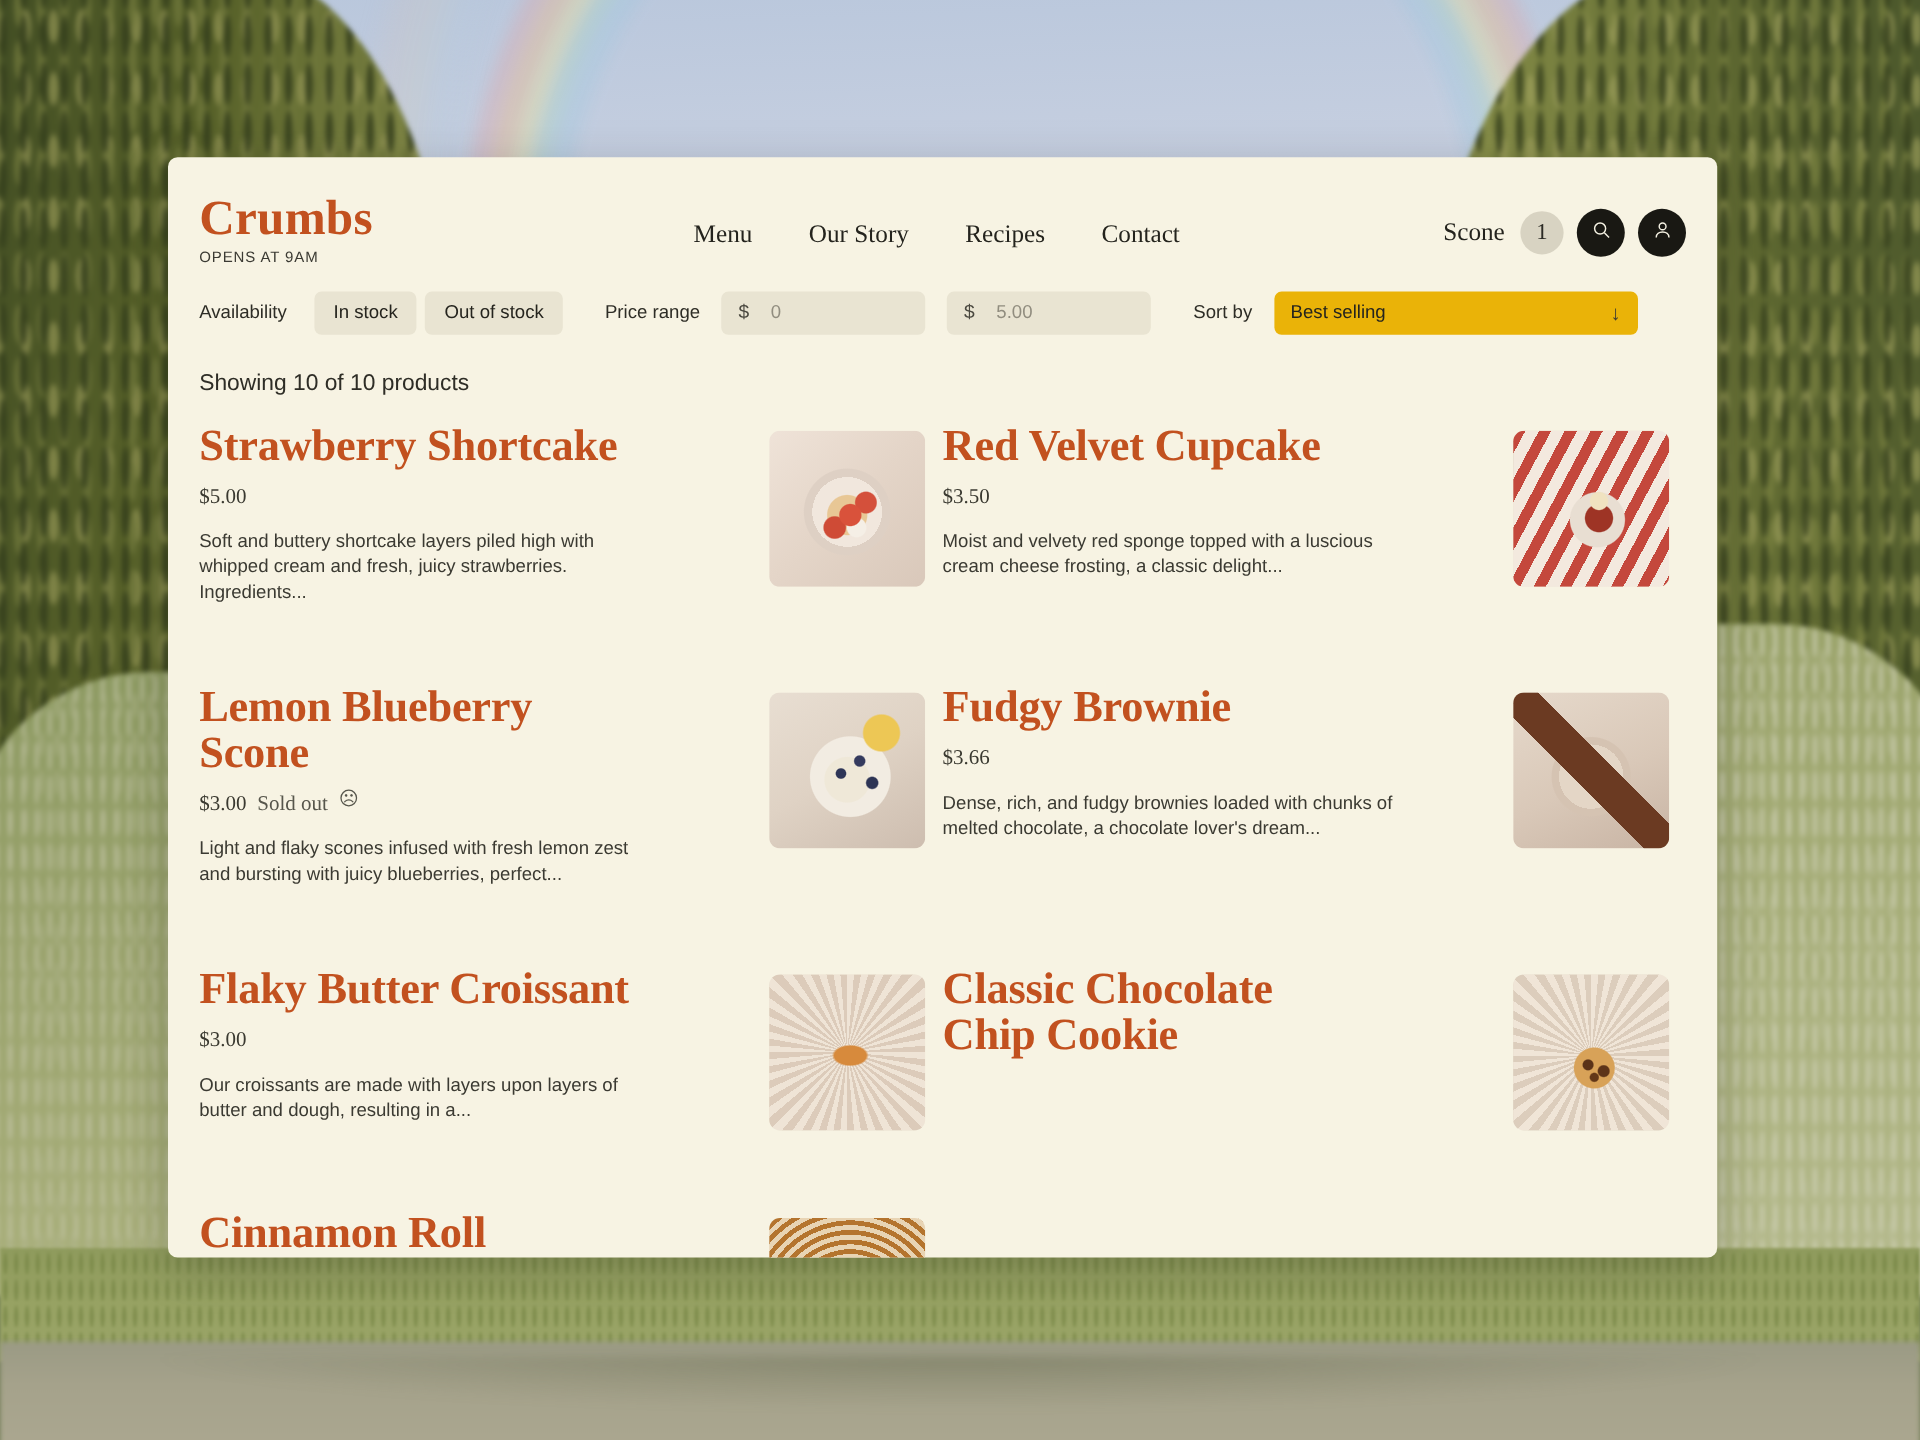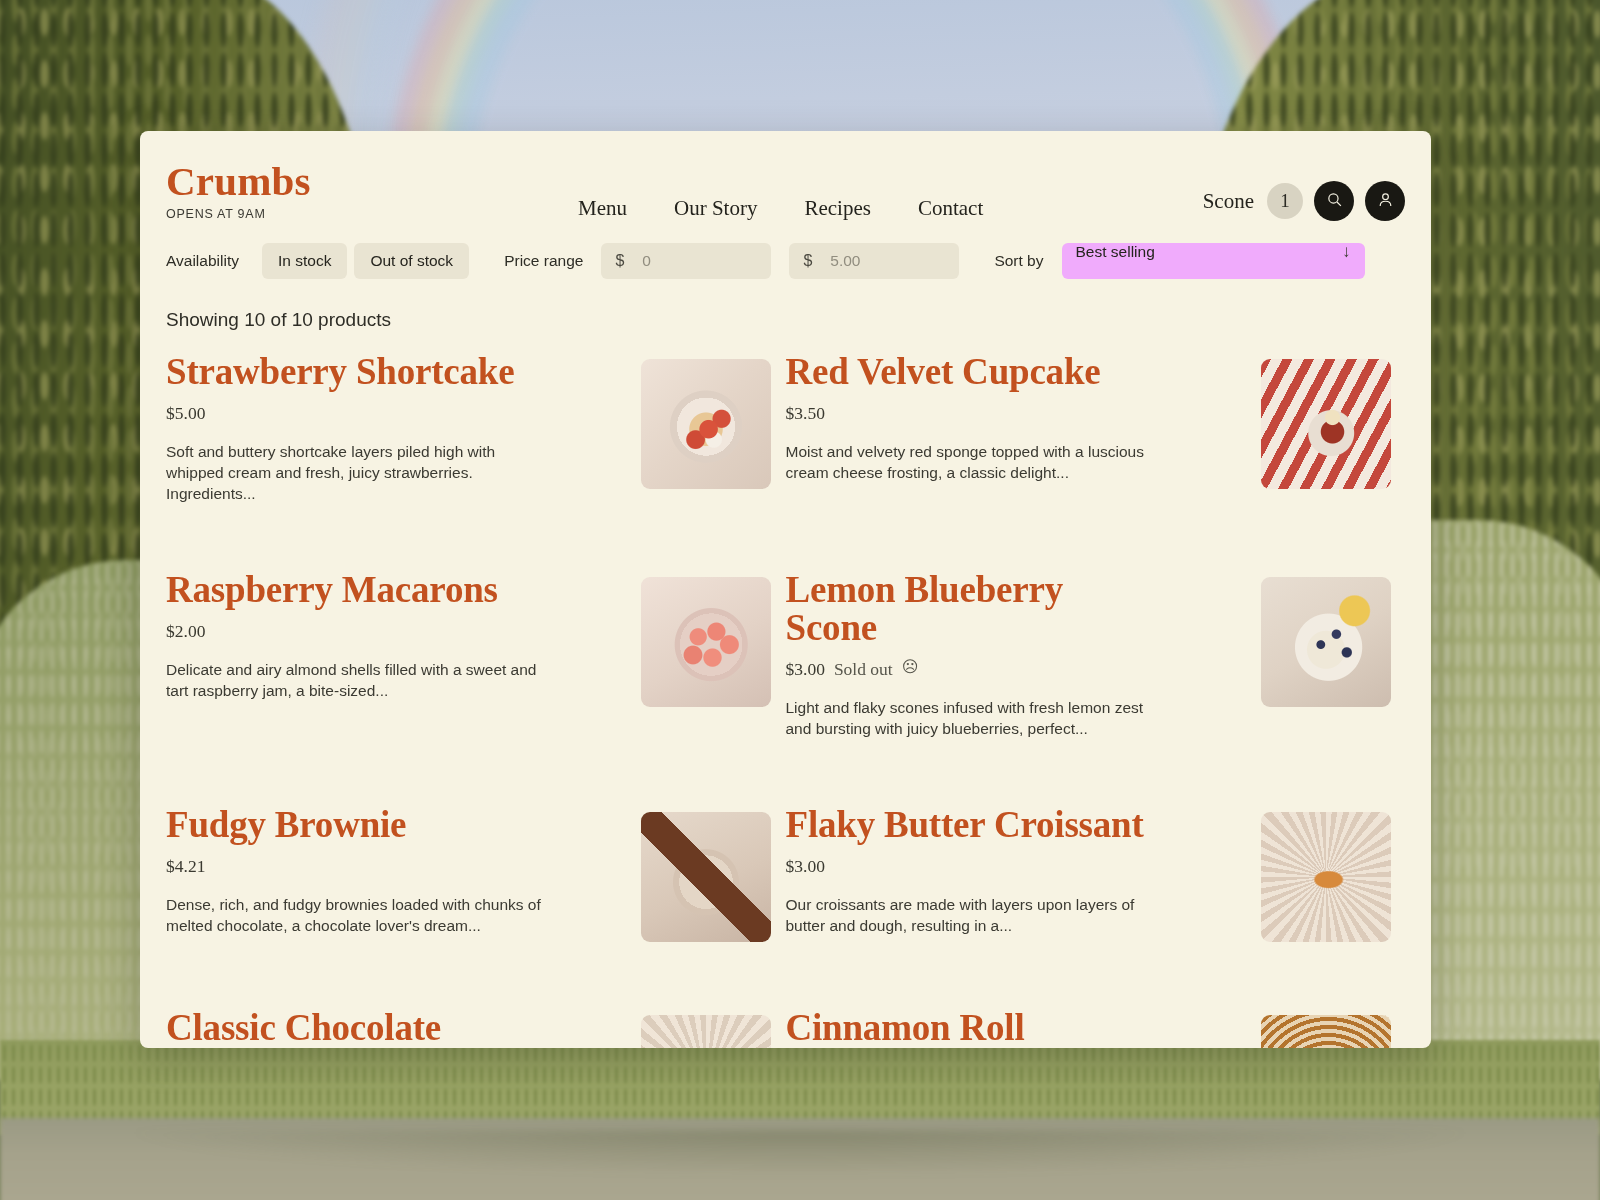--- a/index.html
+++ b/index.html
@@ -108,21 +108,21 @@
   }
 
   
   #card {
     position:absolute; left:140px; top:131px; width:1291px; height:917px;
     background:#f7f3e3; border-radius:8px; overflow:hidden;
     box-shadow:0 8px 40px rgba(0,0,0,.18);
   }
 
   
-  .header { display:flex; align-items:flex-end; padding:27px 26px 0 26px; }
+  .header { display:flex; align-items:center; padding:27px 26px 0 26px; }
   .brand { width:400px; flex:0 0 auto; }
   .brand-name {
     font-family:"Liberation Serif", serif; font-weight:700;
     font-size:41px; line-height:46px; color:#c2511f; letter-spacing:.2px;
   }
   .brand-sub {
     font-size:12.5px; letter-spacing:.75px; color:#3b3a33;
     margin-top:3px; font-weight:400;
   }
   .nav {
@@ -159,23 +159,23 @@
     font-family:"Liberation Sans", sans-serif; font-size:15.5px; color:#25241e;
     cursor:pointer; white-space:nowrap;text-align:right;
   }
   .price-box {
     background:#e9e4d2; border-radius:6px; height:36px; width:170px;
     display:flex; align-items:center; padding:0 14px; gap:18px;
   }
   .dollar { font-size:16px; color:#4b4940; }
   .price-val { font-size:15.5px; color:#918d7f; }
   .sort-box {
-    background:#f0abfc; border-radius:6px; height:36px; width:303px;
-    display:flex; justify-content:space-between;
-    padding:0 14px; cursor:pointer;
+    background:#eab308; border-radius:6px; height:36px; width:303px;
+    display:flex; align-items:center; justify-content:space-between;
+    padding:12px 14px; cursor:pointer;
   }
   .sort-val { font-size:15.5px; color:#25241e; }
   .sort-arrow { font-size:17px; color:#3c3b32; line-height:1; }
 
   
   .showing { padding:30px 26px 0 26px; font-size:19px; color:#2e2d26; }
 
   .grid {
     display:grid; grid-template-columns:1fr 1fr; column-gap:0;
     padding:22px 26px 0 26px;
@@ -343,49 +343,39 @@
       <div class="prod-info">
         <div class="prod-title">Red Velvet Cupcake</div>
         <div class="prod-meta">
           <span class="prod-price">$3.50</span>
         </div>
         <div class="prod-desc">Moist and velvety red sponge topped with a luscious cream cheese frosting, a classic delight...</div>
       </div>
       <div class="prod-img ph-cupcake"></div>
     </div>
 
-    <div class="prod">
-      <div class="prod-info">
-        <div class="prod-title">Raspberry Macarons</div>
-        <div class="prod-meta">
-          <span class="prod-price">$2.00</span>
-        </div>
-        <div class="prod-desc">Delicate and airy almond shells filled with a sweet and tart raspberry jam, a bite-sized...</div>
-      </div>
-      <div class="prod-img ph-macaron"></div>
-    </div>
 
     <div class="prod">
       <div class="prod-info">
         <div class="prod-title">Lemon Blueberry Scone</div>
         <div class="prod-meta">
           <span class="prod-price">$3.00</span>
           <span class="prod-sold">Sold out</span>
           <span class="prod-sadface">☹</span>
         </div>
         <div class="prod-desc">Light and flaky scones infused with fresh lemon zest and bursting with juicy blueberries, perfect...</div>
       </div>
       <div class="prod-img ph-scone"></div>
     </div>
 
     <div class="prod">
       <div class="prod-info">
         <div class="prod-title">Fudgy Brownie</div>
         <div class="prod-meta">
-          <span class="prod-price">$4.21</span>
+          <span class="prod-price">$3.66</span>
         </div>
         <div class="prod-desc">Dense, rich, and fudgy brownies loaded with chunks of melted chocolate, a chocolate lover's dream...</div>
       </div>
       <div class="prod-img ph-brownie"></div>
     </div>
 
     <div class="prod">
       <div class="prod-info">
         <div class="prod-title">Flaky Butter Croissant</div>
         <div class="prod-meta">

